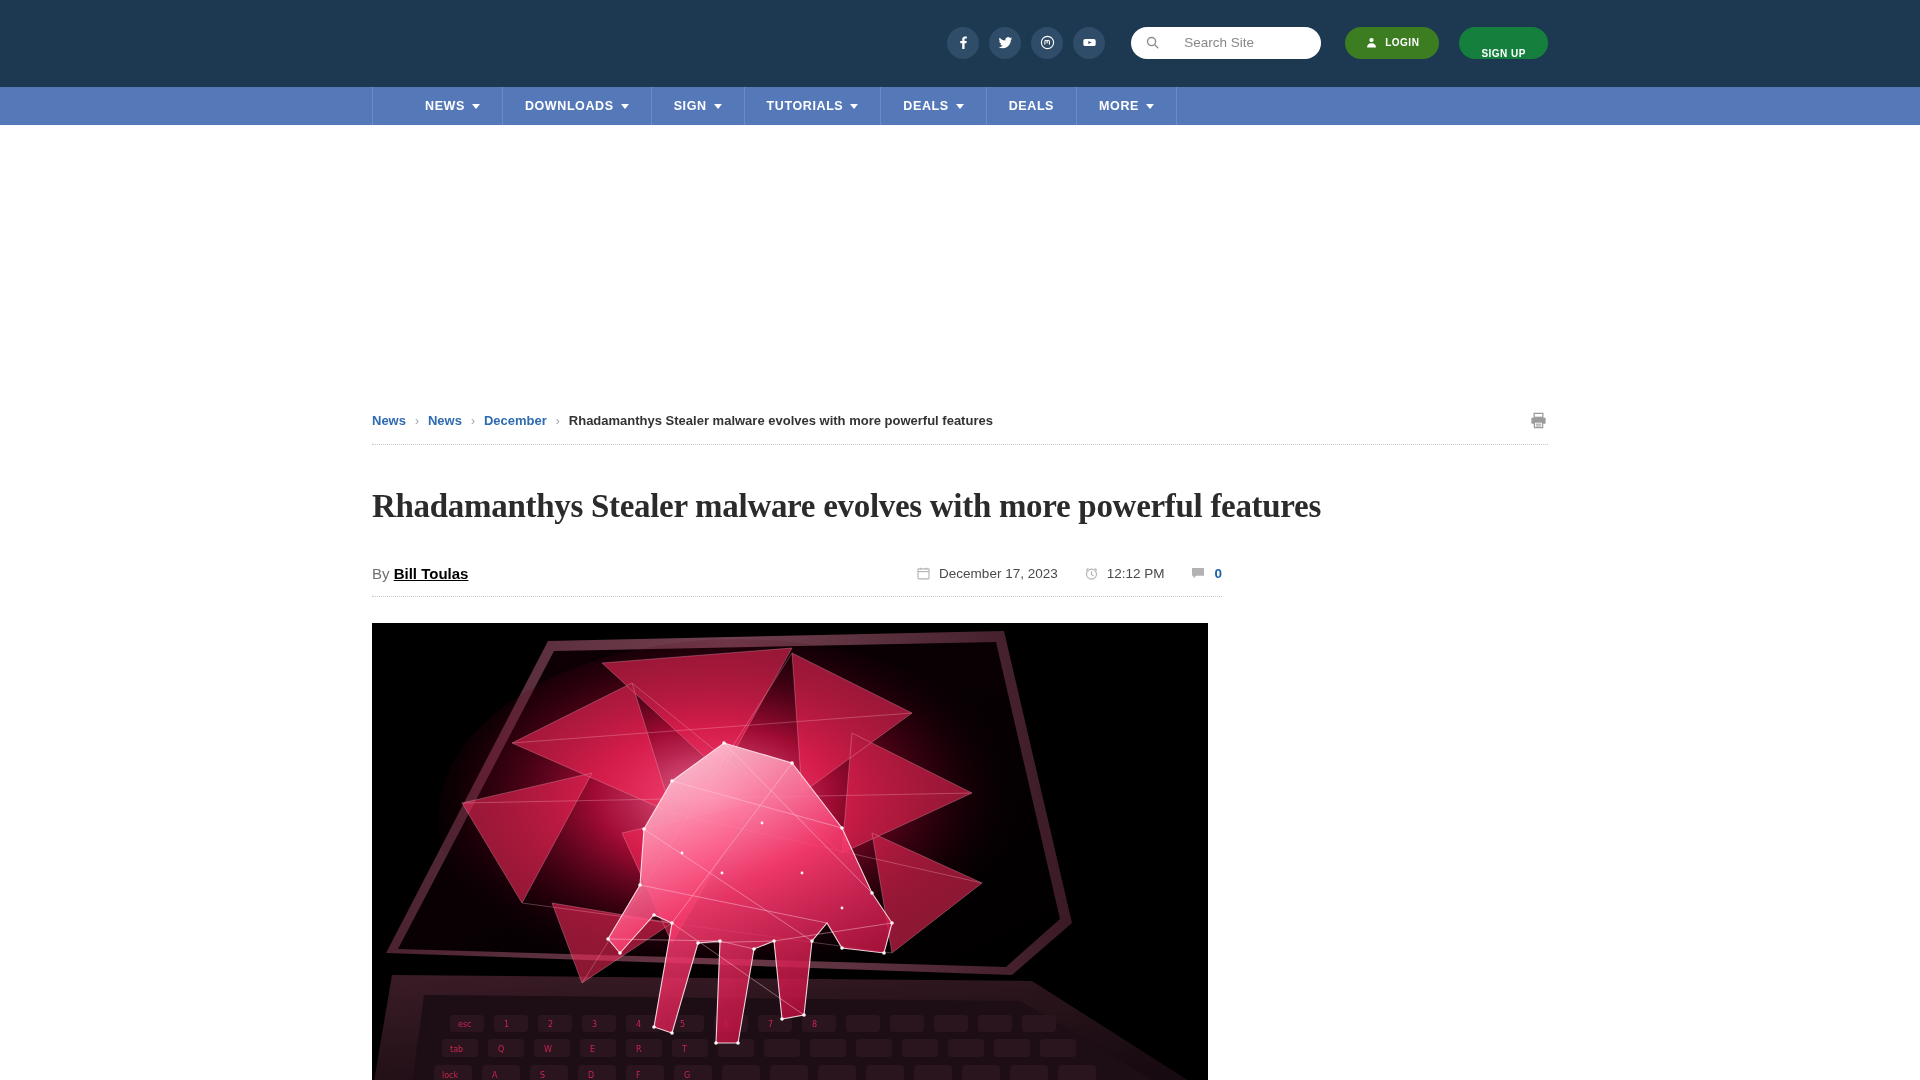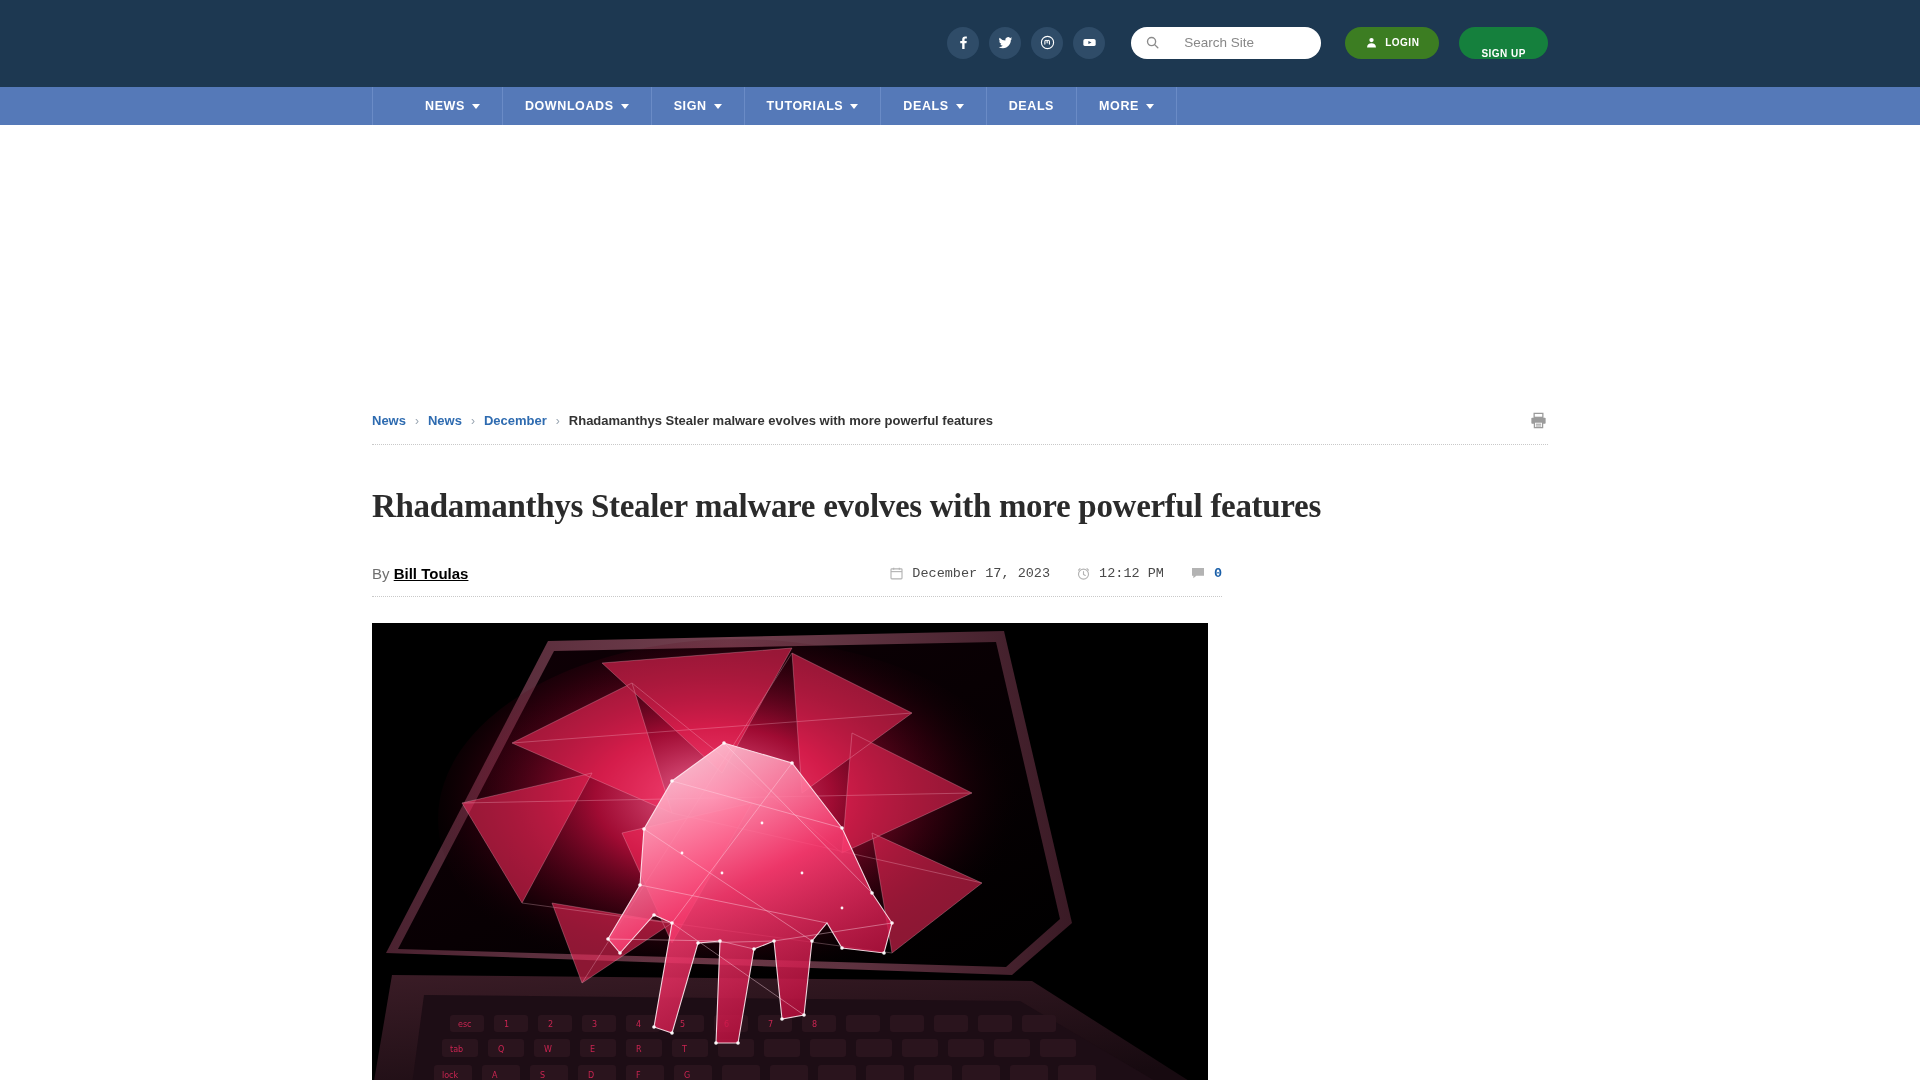--- a/index.html
+++ b/index.html
@@ -179,21 +179,20 @@
     border-bottom: 1px dotted #c9c9c9;
     width: 850px;
   }
   .byline-author { font-size: 15px; color: #6f6f6f; }
   .byline-author .name { color: #000000; font-weight: 700; text-decoration: underline; }
   .meta-group {
     margin-left: auto;
     display: flex;
     align-items: center;
     gap: 26px;
-    font-family: Liberation Mono, monospace;
   }
   .meta-item {
     display: flex;
     align-items: center;
     gap: 8px;
     font-size: 13.5px;
     color: #4a4a4a;
   }
   .meta-item .icn { color: #b3b3b3; display: flex; }
   .meta-count { color: #1a5fa8; font-weight: 700; }

